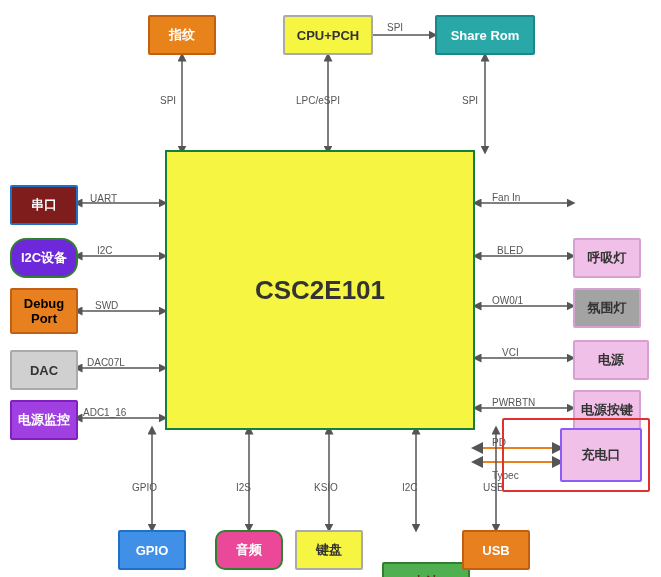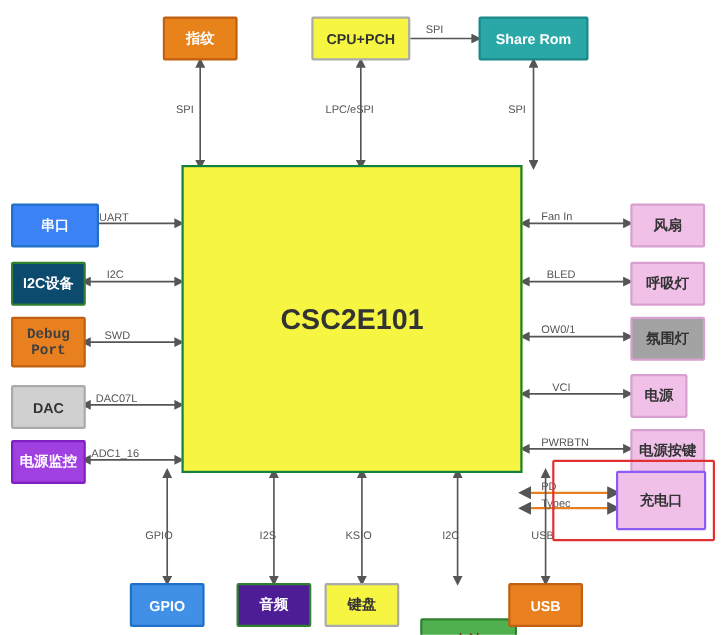--- a/index.html
+++ b/index.html
@@ -70,40 +70,40 @@
       left: 435px; top: 15px;
       width: 100px; height: 40px;
       background: #2aa8a8;
       color: #fff;
       border-color: #1a8888;
     }
 
     
     .box-chuankou {
       left: 10px; top: 185px;
-      width: 80px; height: 36px;
-      background: #3b82f6;
+      width: 68px; height: 36px;
+      background: #7f1d1d;
       color: #fff;
       border-color: #2070c8;
       align-items: center;
     }
     .box-i2c {
       left: 10px; top: 238px;
       width: 68px; height: 36px;
-      background: #0c4a6e;
+      background: #6d28d9;
       color: #fff;
       border-color: #308030;
+      border-radius: 16px;
     }
     .box-debug {
       left: 10px; top: 288px;
       width: 68px; height: 46px;
       background: #e88020;
-      color: #404040;
+      color: #000000;
       border-color: #c06010;
-      font-family: Liberation Mono, monospace;
     }
     .box-dac {
       left: 10px; top: 350px;
       width: 68px; height: 36px;
       background: #d0d0d0;
       color: #333;
       border-color: #aaa;
     }
     .box-power-monitor {
       left: 10px; top: 400px;
@@ -130,21 +130,21 @@
     }
     .box-qiwei {
       left: 573px; top: 288px;
       width: 68px; height: 36px;
       background: #a3a3a3;
       color: #333;
       border-color: #d8a0d0;
     }
     .box-diangyuan {
       left: 573px; top: 340px;
-      width: 52px; height: 36px;
+      width: 76px; height: 36px;
       background: #f0c0e8;
       color: #333;
       border-color: #d8a0d0;
     }
     .box-diangyuan-btn {
       left: 573px; top: 390px;
       width: 68px; height: 36px;
       background: #f0c0e8;
       color: #333;
       border-color: #d8a0d0;
@@ -162,23 +162,24 @@
     .box-gpio {
       left: 118px; top: 530px;
       width: 68px; height: 36px;
       background: #4090e8;
       color: #fff;
       border-color: #2070c8;
     }
     .box-yinpin {
       left: 215px; top: 530px;
       width: 68px; height: 36px;
-      background: #4c1d95;
+      background: #ec4899;
       color: #fff;
       border-color: #308030;
+      border-radius: 10px;
     }
     .box-jianpan {
       left: 295px; top: 530px;
       width: 68px; height: 36px;
       background: #f5f542;
       color: #333;
       border-color: #aaa;
     }
     .box-dianchi {
       left: 382px; top: 530px;
@@ -292,21 +293,21 @@
   <span class="arrow-label" style="left:95px; top:300px;">SWD</span>
   <span class="arrow-label" style="left:87px; top:357px;">DAC07L</span>
   <span class="arrow-label" style="left:83px; top:407px;">ADC1_16</span>
 
   <span class="arrow-label" style="left:492px; top:192px;">Fan In</span>
   <span class="arrow-label" style="left:497px; top:245px;">BLED</span>
   <span class="arrow-label" style="left:492px; top:295px;">OW0/1</span>
   <span class="arrow-label" style="left:502px; top:347px;">VCI</span>
   <span class="arrow-label" style="left:492px; top:397px;">PWRBTN</span>
   <span class="arrow-label" style="left:492px; top:437px;">PD</span>
-  <span class="arrow-label" style="left:492px; top:453px;">Typec</span>
+  <span class="arrow-label" style="left:492px; top:470px;">Typec</span>
 
   <span class="arrow-label" style="left:132px; top:482px;">GPIO</span>
   <span class="arrow-label" style="left:236px; top:482px;">I2S</span>
   <span class="arrow-label" style="left:314px; top:482px;">KSIO</span>
   <span class="arrow-label" style="left:402px; top:482px;">I2C</span>
   <span class="arrow-label" style="left:483px; top:482px;">USB</span>
 
   <div class="chip">
     <span class="chip-label">CSC2E101</span>
   </div>
@@ -331,23 +332,20 @@
     <span style="white-space:pre-line;">Debug
 Port</span>
   </div>
   <div class="box box-dac">
     <span>DAC</span>
   </div>
   <div class="box box-power-monitor">
     <span>电源监控</span>
   </div>
 
-  <div class="box box-fengshan">
-    <span>风扇</span>
-  </div>
   <div class="box box-huxi">
     <span>呼吸灯</span>
   </div>
   <div class="box box-qiwei">
     <span>氛围灯</span>
   </div>
   <div class="box box-diangyuan">
     <span>电源</span>
   </div>
   <div class="box box-diangyuan-btn">

